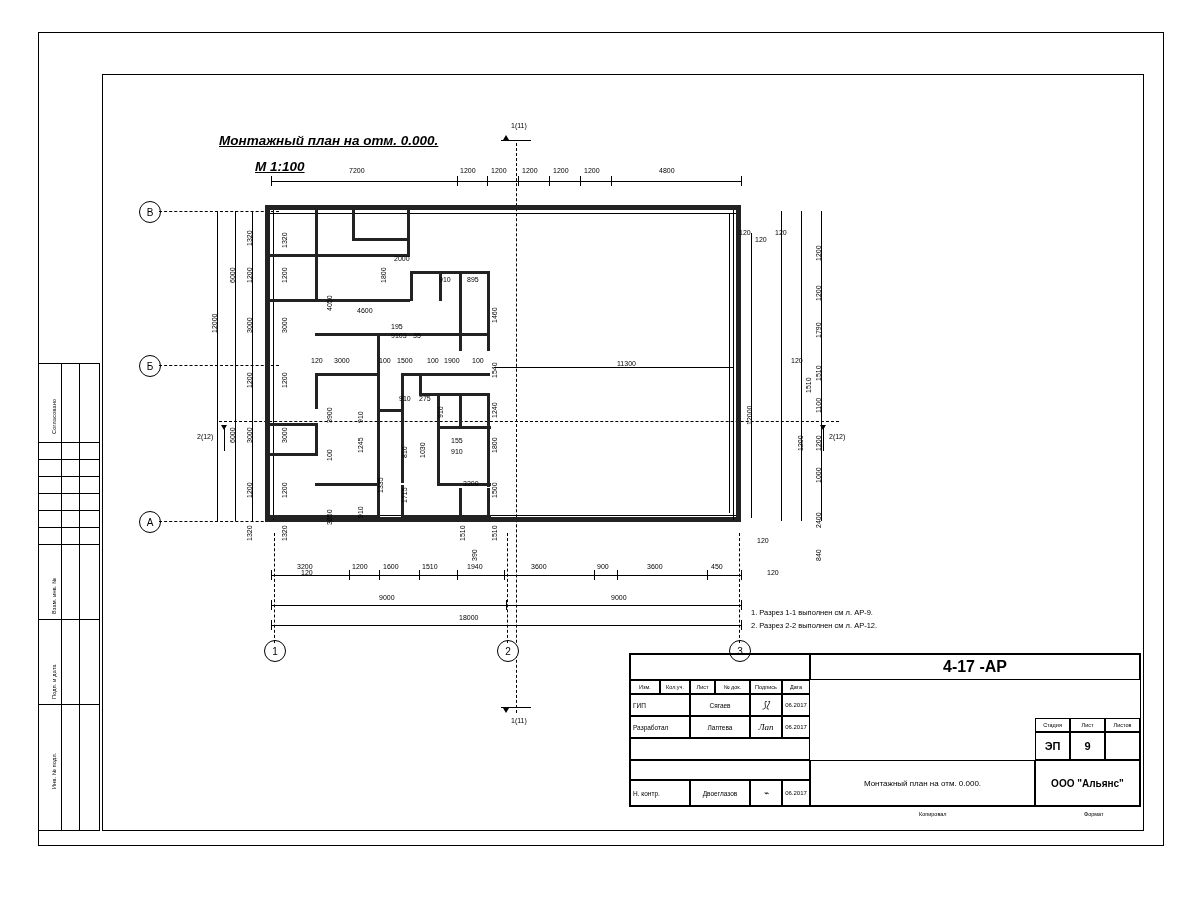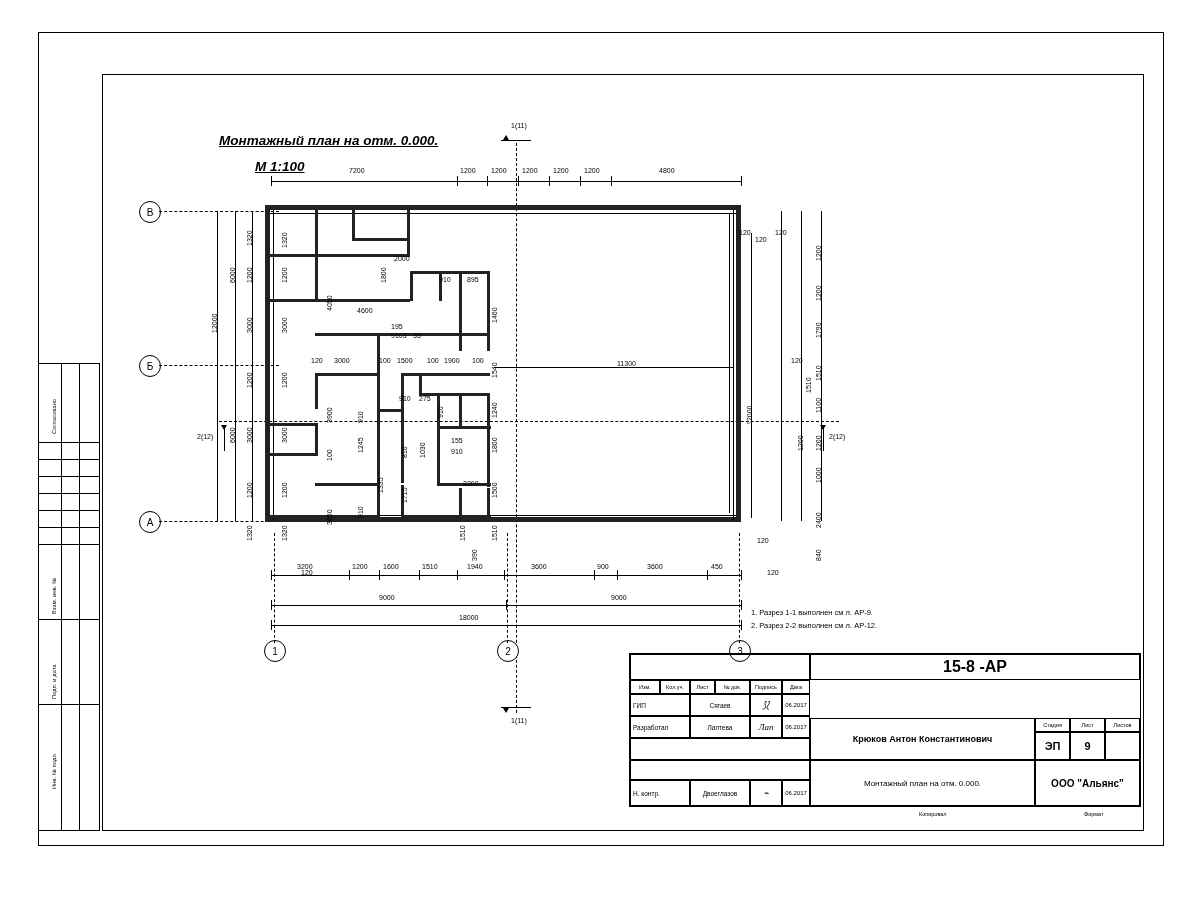--- a/index.html
+++ b/index.html
@@ -319,21 +319,21 @@
     <div class="ln v1" style="left:702px;top:587px;height:10px;"></div>
     <div class="dim" style="left:420px;top:581px;">18000</div>
   </div>
 
   <div class="note" style="left:712px;top:575px;">1. Разрез 1-1 выполнен см л. АР-9.</div>
   <div class="note" style="left:712px;top:588px;">2. Разрез 2-2 выполнен см л. АР-12.</div>
 
   <div class="stamp">
 
     <div class="sb c" style="left:0;top:0;width:180px;height:26px;"></div>
-    <div class="sb c" style="left:180px;top:0;width:330px;height:26px;font-size:16px;font-weight:bold;">15-8 -АР</div>
+    <div class="sb c" style="left:180px;top:0;width:330px;height:26px;font-size:16px;font-weight:bold;">4-17 -АР</div>
 
     <div class="sb c" style="left:0;top:26px;width:30px;height:14px;font-size:5.5px;">Изм.</div>
     <div class="sb c" style="left:30px;top:26px;width:30px;height:14px;font-size:5.5px;">Кол.уч.</div>
     <div class="sb c" style="left:60px;top:26px;width:25px;height:14px;font-size:5.5px;">Лист</div>
     <div class="sb c" style="left:85px;top:26px;width:35px;height:14px;font-size:5.5px;">№ док.</div>
     <div class="sb c" style="left:120px;top:26px;width:32px;height:14px;font-size:5.5px;">Подпись</div>
     <div class="sb c" style="left:152px;top:26px;width:28px;height:14px;font-size:5.5px;">Дата</div>
 
 
     <div class="sb l" style="left:0;top:40px;width:60px;height:22px;font-size:6.5px;">ГИП</div>
@@ -353,21 +353,20 @@
     <div class="sb" style="left:0;top:84px;width:180px;height:22px;"></div>
     <div class="sb" style="left:0;top:106px;width:180px;height:20px;"></div>
 
     <div class="sb l" style="left:0;top:126px;width:60px;height:26px;font-size:6.5px;">Н. контр.</div>
     <div class="sb c" style="left:60px;top:126px;width:60px;height:26px;font-size:6.5px;">Двоеглазов</div>
     <div class="sb c" style="left:120px;top:126px;width:32px;height:26px;">
         <span class="sig">⌁</span>
       </div>
     <div class="sb c" style="left:152px;top:126px;width:28px;height:26px;font-size:6px;">06.2017</div>
 
-    <div class="sb c" style="left:180px;top:64px;width:225px;height:42px;font-size:9px;font-weight:bold;">Крюков Антон Константинович</div>
 
     <div class="sb c" style="left:405px;top:64px;width:35px;height:14px;font-size:5.5px;">Стадия</div>
     <div class="sb c" style="left:440px;top:64px;width:35px;height:14px;font-size:5.5px;">Лист</div>
     <div class="sb c" style="left:475px;top:64px;width:35px;height:14px;font-size:5.5px;">Листов</div>
     <div class="sb c" style="left:405px;top:78px;width:35px;height:28px;font-size:11px;font-weight:bold;">ЭП</div>
     <div class="sb c" style="left:440px;top:78px;width:35px;height:28px;font-size:11px;font-weight:bold;">9</div>
     <div class="sb c" style="left:475px;top:78px;width:35px;height:28px;font-size:11px;"></div>
 
     <div class="sb c" style="left:180px;top:106px;width:225px;height:46px;font-size:8px;">Монтажный план на отм. 0.000.</div>
     <div class="sb c" style="left:405px;top:106px;width:105px;height:46px;font-size:10px;font-weight:bold;">ООО "Альянс"</div>

